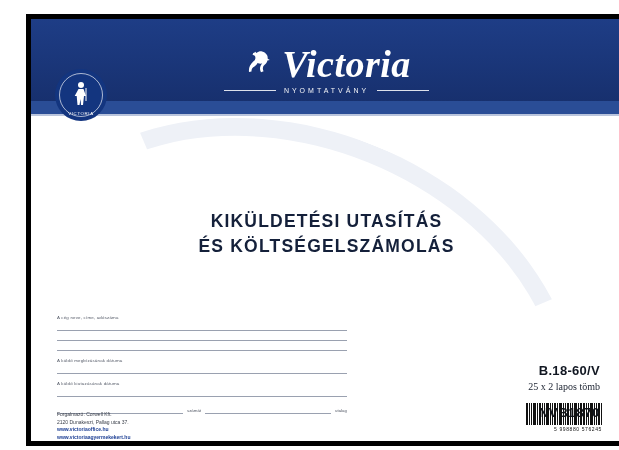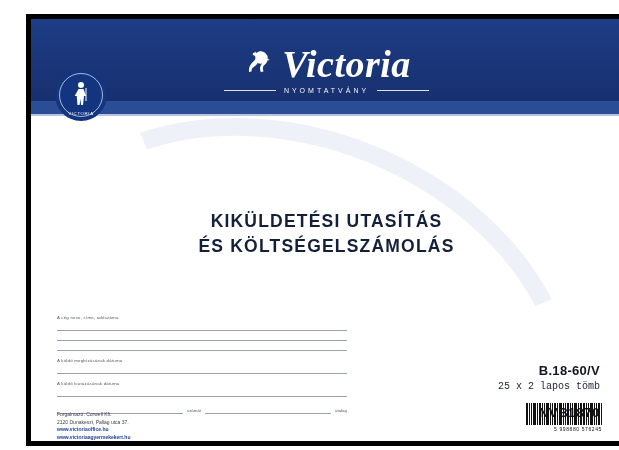--- a/index.html
+++ b/index.html
@@ -232,21 +232,21 @@
     color: #111722;
     letter-spacing: .3px;
   }
   .code-sub {
     position: absolute;
     right: 22px;
     top: 362px;
     text-align: right;
     font-size: 10px;
     color: #1b2230;
-    font-family: Liberation Mono, monospace;
+    font-family: Liberation Serif, serif;
   }
   .code-art {
     position: absolute;
     right: 22px;
     top: 386px;
     text-align: right;
     font-weight: 700;
     font-size: 13.5px;
     color: #111722;
     letter-spacing: .4px;

